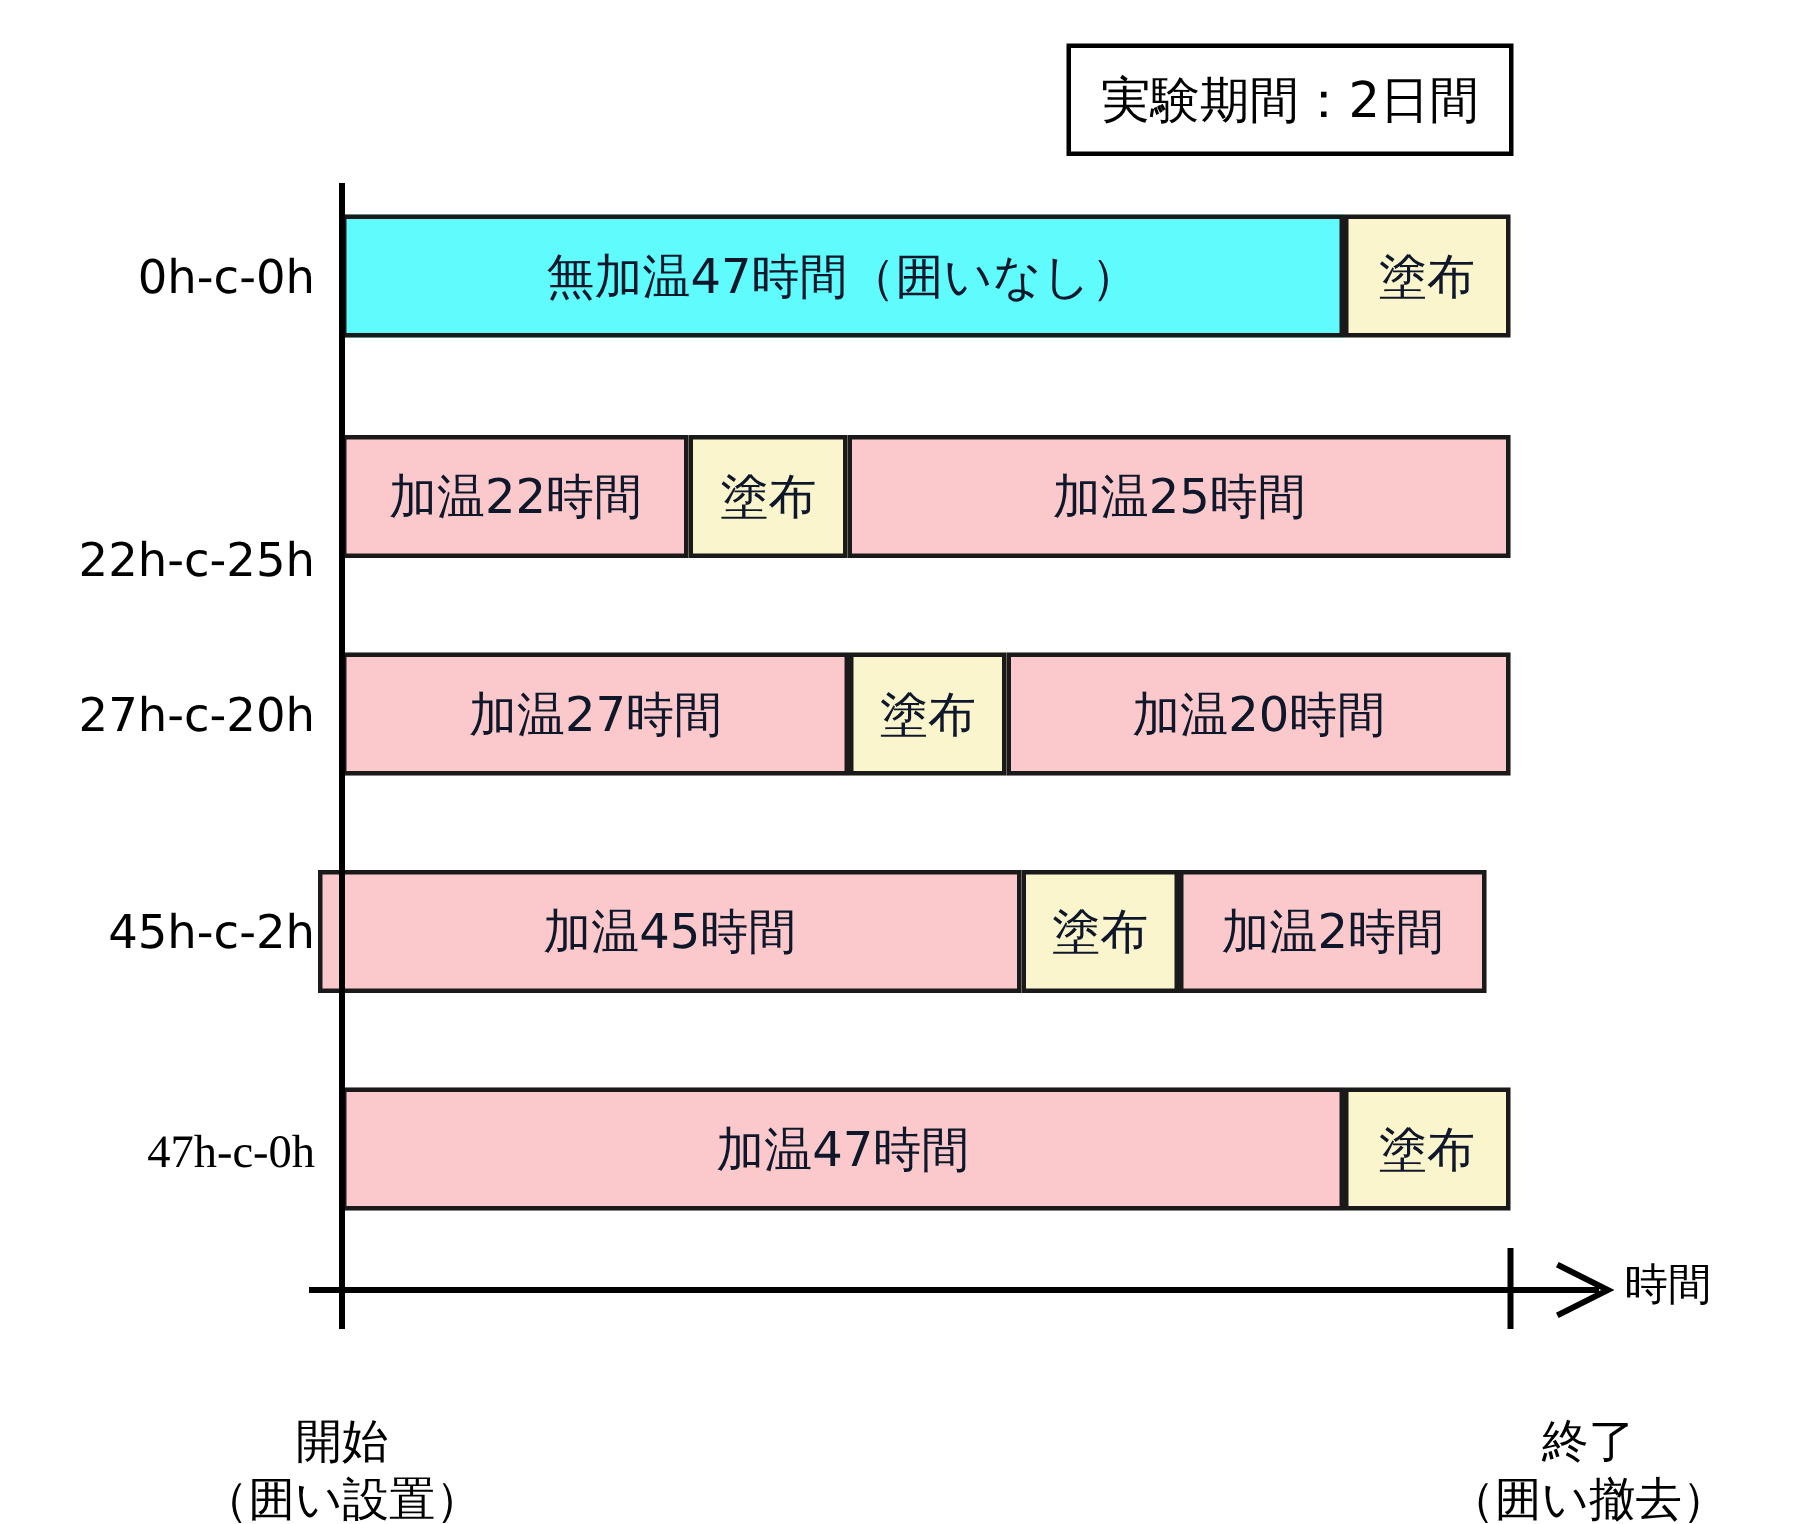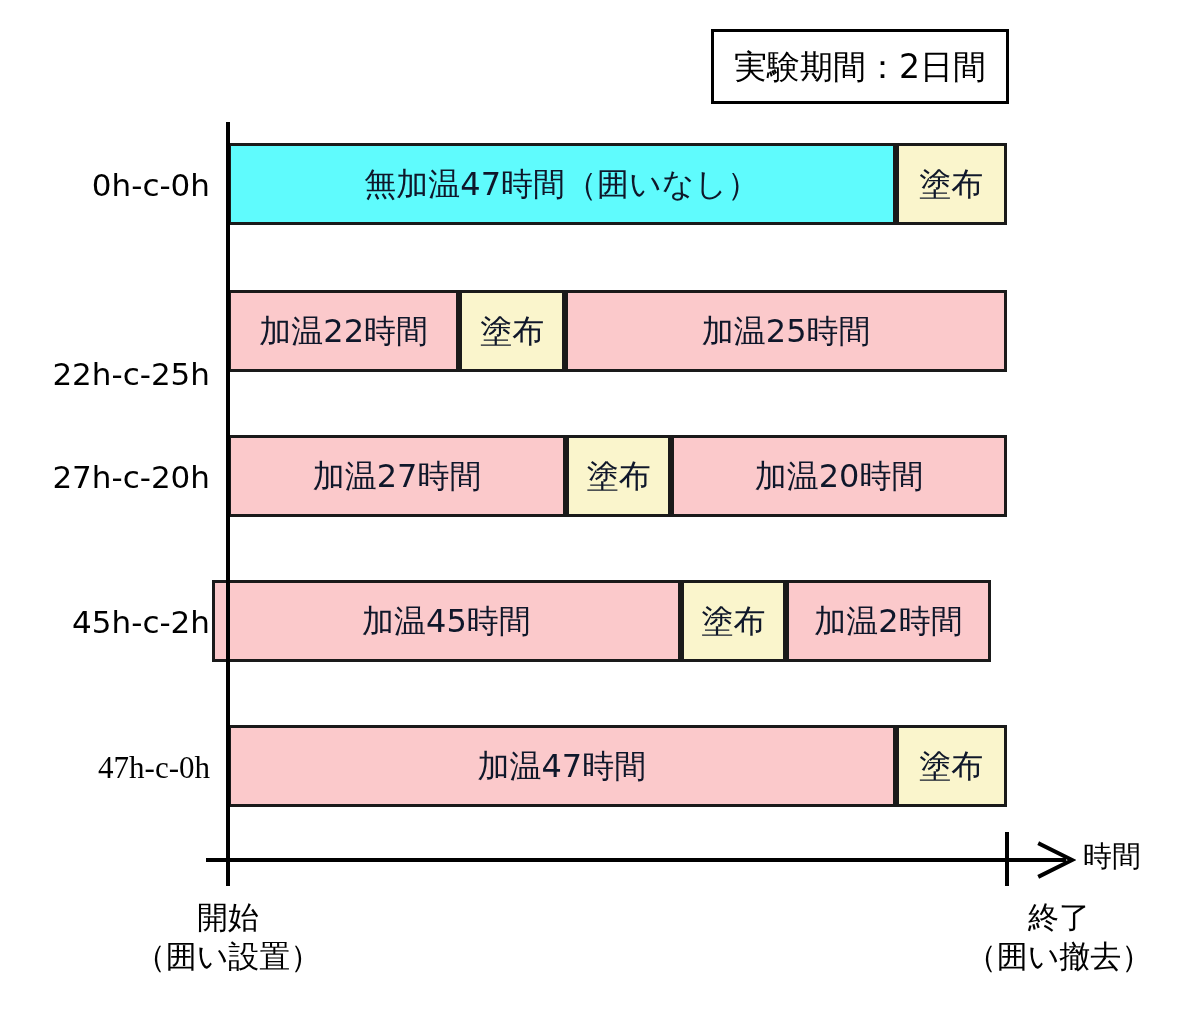--- a/index.html
+++ b/index.html
@@ -121,21 +121,21 @@
   .seg.coat     { background: #faf5cc; }
 
   
   .endpoint {
     position: absolute;
     text-align: center;
     font-size: 31px;
     line-height: 1.25;
     white-space: nowrap;
   }
-  .endpoint .l1 { display: block; }
+  .endpoint .l1 { display: block; margin-top: 44px; }
   .endpoint .l2 { display: block; }
   #endpoint-start { left: 228px; top: 898px; transform: translateX(-50%); }
   #endpoint-end   { left: 1059px; top: 898px; transform: translateX(-50%); }
 </style>
 </head>
 <body>
 
 <div id="canvas">
 
   <div id="title-box">

